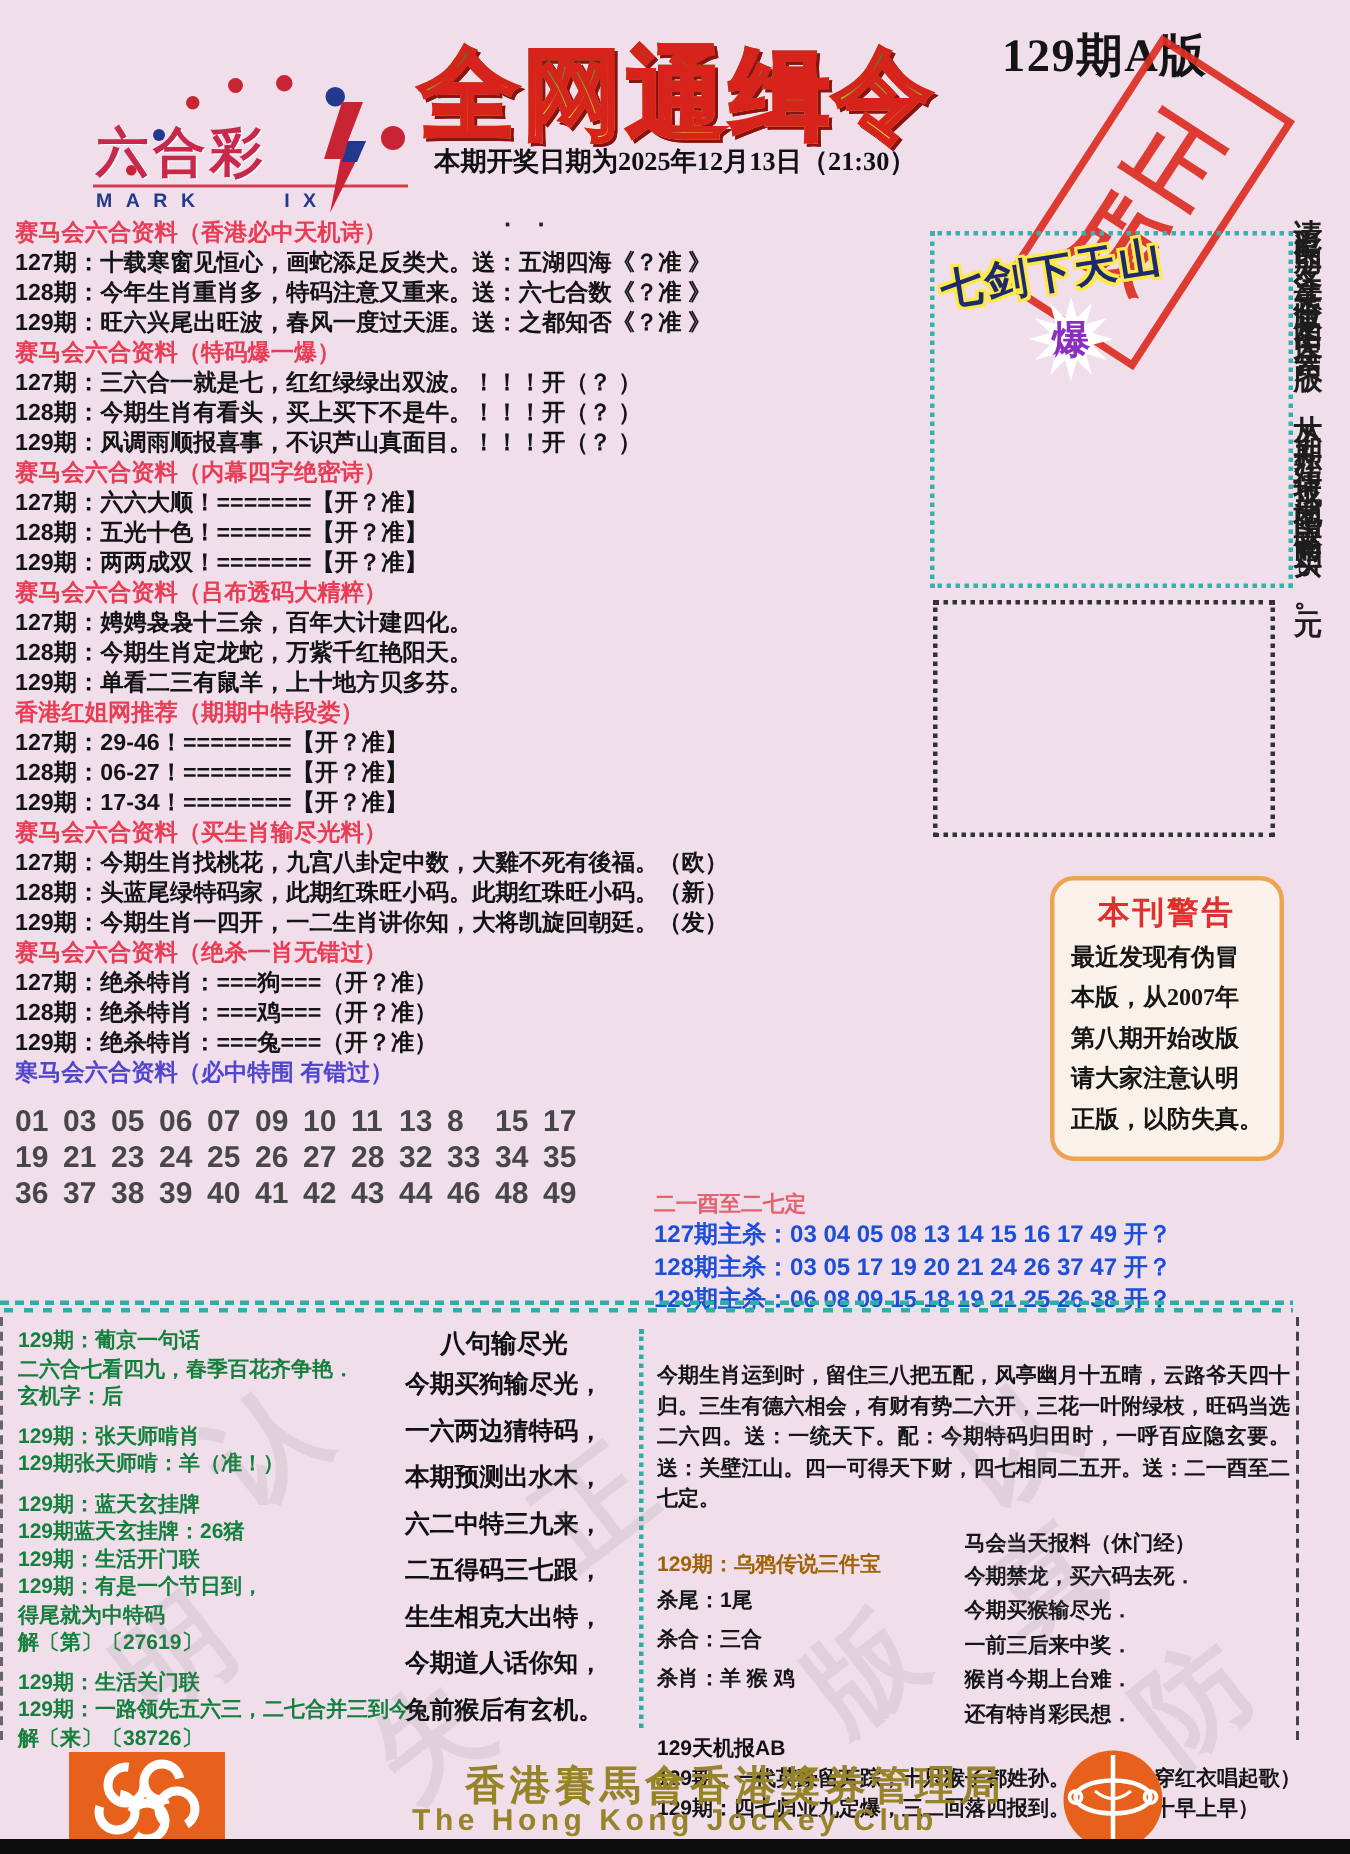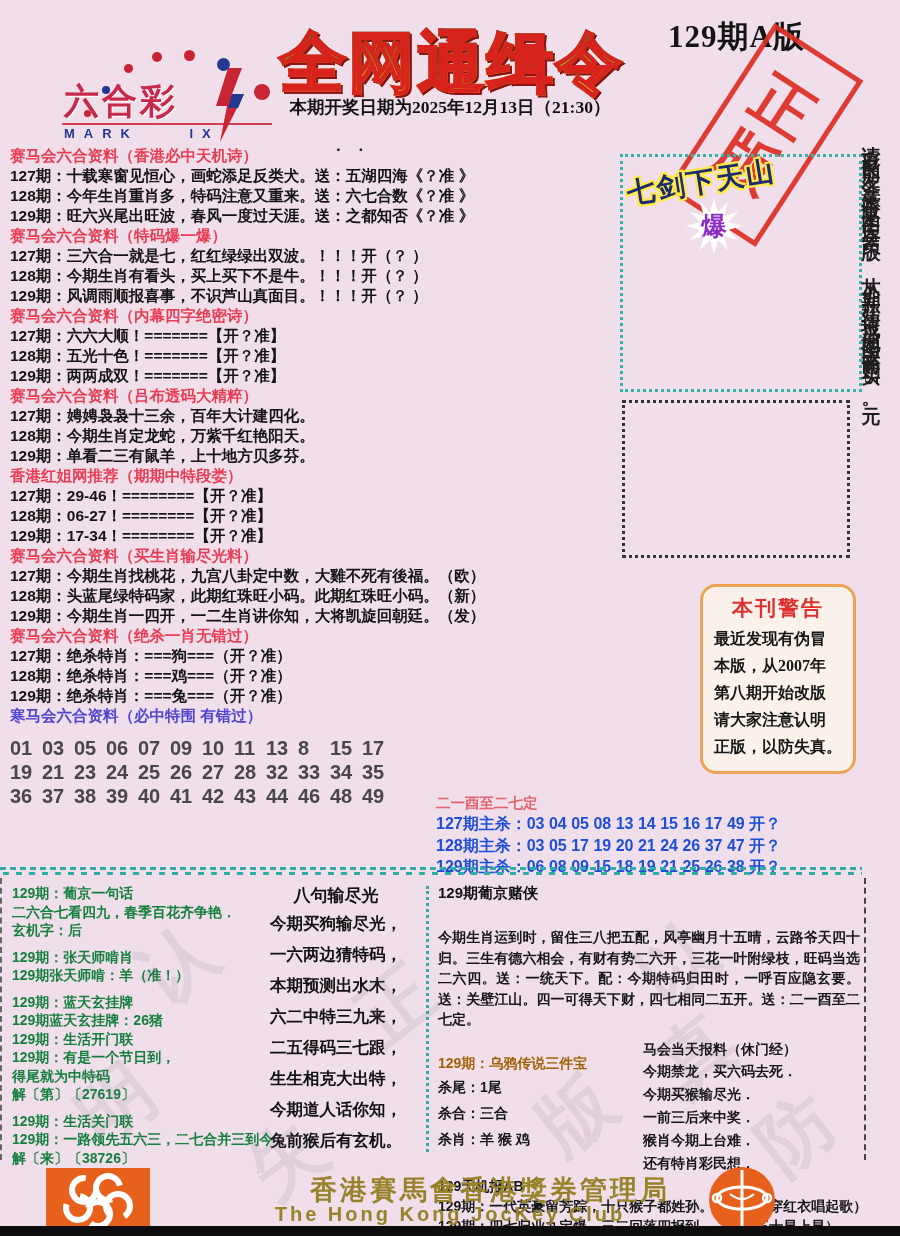--- a/index.html
+++ b/index.html
@@ -345,21 +345,20 @@
           <div class="poem-line">二五得码三七跟，</div>
           <div class="poem-line">生生相克大出特，</div>
           <div class="poem-line">今期道人话你知，</div>
           <div class="poem-line">兔前猴后有玄机。</div>
         </div>
     </div>
 
     <div class="divider"></div>
 
     <div class="colC">
-      <div class="pj-header">129期葡京赌侠</div>
       <div class="pj-para">今期生肖运到时，留住三八把五配，风亭幽月十五晴，云路爷天四十归。三生有德六相会，有财有势二六开，三花一叶附绿枝，旺码当选二六四。送：一统天下。配：今期特码归田时，一呼百应隐玄要。送：关壁江山。四一可得天下财，四七相同二五开。送：二一酉至二七定。</div>
       <div class="c-cols">
         <div class="crow">
           <div class="crow-title">129期：乌鸦传说三件宝</div>
           <div>
 
           <div class="crow-line">杀尾：1尾</div>
               <div class="crow-line">杀合：三合</div>
               <div class="crow-line">杀肖：羊 猴 鸡</div>
             </div>

